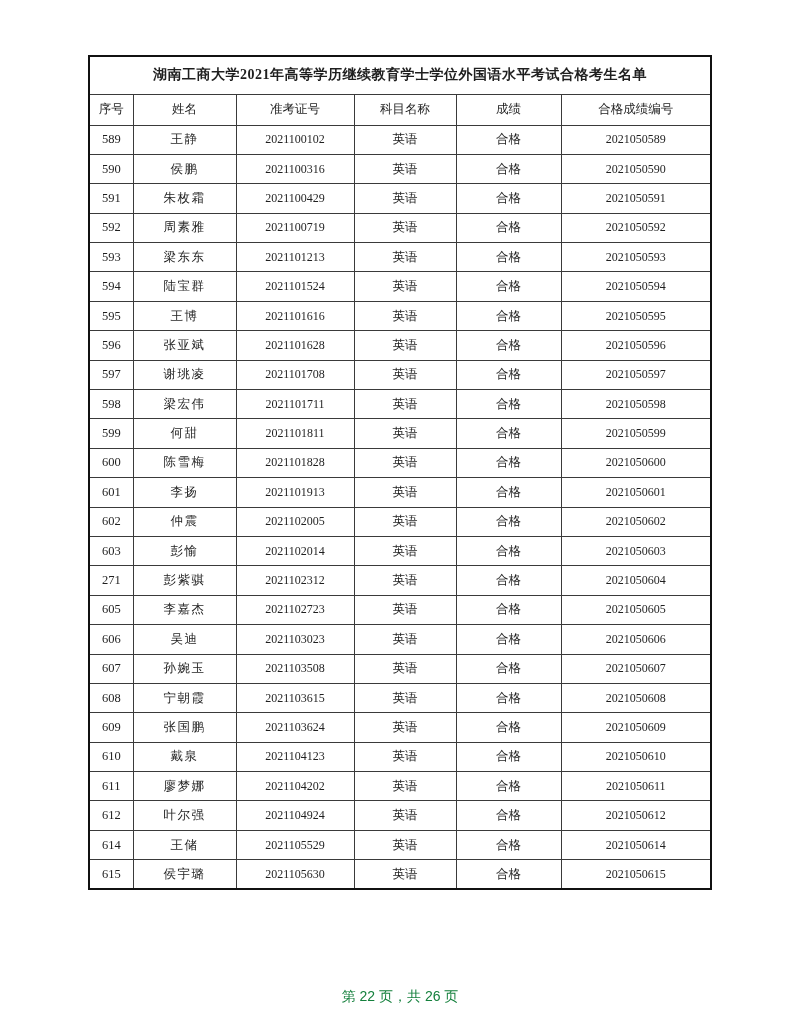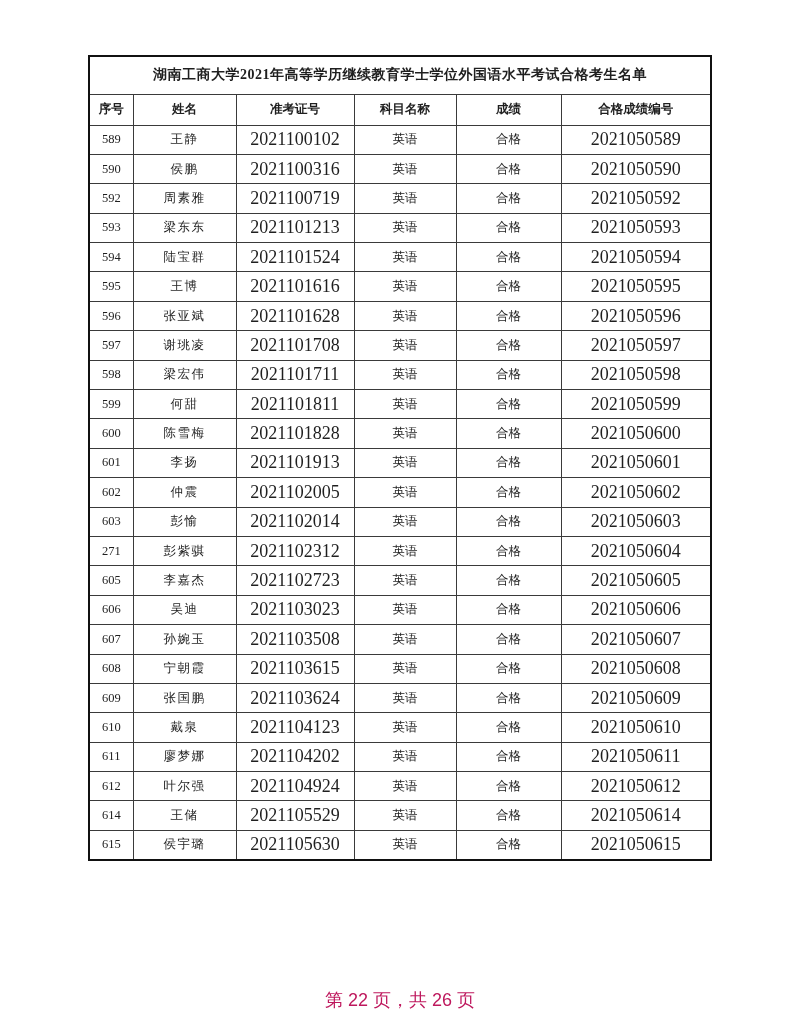--- a/index.html
+++ b/index.html
@@ -36,37 +36,37 @@
   tr.title-row th {
     height: 38px;
     font-size: 14px;
     font-weight: bold;
     letter-spacing: 0.5px;
     border-bottom: 1px solid #3a3a3a;
   }
   tr.header-row th {
     height: 31px;
     font-size: 12.5px;
-    font-weight: bold;
+    font-weight: normal;
   }
   tbody td {
     height: 29.4px;
     font-size: 12.5px;
     font-weight: normal;
   }
   td.c-name { letter-spacing: 1.5px; margin-left: 18px; }
-  td.c-num, td.c-passnum { font-family: "Liberation Serif", "DejaVu Serif", serif; font-size: 18px; }
+  td.c-num, td.c-passnum { font-family: "Liberation Serif", "DejaVu Serif", serif; font-size: 12px; }
   .page-footer {
     position: absolute;
     left: 0; top: 988px;
     width: 800px;
     text-align: center;
-    font-size: 18px;
+    font-size: 14px;
     font-family: "Liberation Sans", "DejaVu Sans", sans-serif;
-    color: #be185d;
+    color: #15803d;
   }
 </style>
 </head>
 <body>
 
 <div class="sheet">
 
   <table class="passlist">
     <colgroup>
         <col style="width: 44px;">
@@ -100,20 +100,28 @@
         </tr>
         <tr>
           <td class="c-serial">590</td>
           <td class="c-name">侯鹏</td>
           <td class="c-num">2021100316</td>
           <td class="c-subject">英语</td>
           <td class="c-result">合格</td>
           <td class="c-passnum">2021050590</td>
         </tr>
         <tr>
+          <td class="c-serial">591</td>
+          <td class="c-name">朱枚霜</td>
+          <td class="c-num">2021100429</td>
+          <td class="c-subject">英语</td>
+          <td class="c-result">合格</td>
+          <td class="c-passnum">2021050591</td>
+        </tr>
+        <tr>
           <td class="c-serial">592</td>
           <td class="c-name">周素雅</td>
           <td class="c-num">2021100719</td>
           <td class="c-subject">英语</td>
           <td class="c-result">合格</td>
           <td class="c-passnum">2021050592</td>
         </tr>
         <tr>
           <td class="c-serial">593</td>
           <td class="c-name">梁东东</td>

